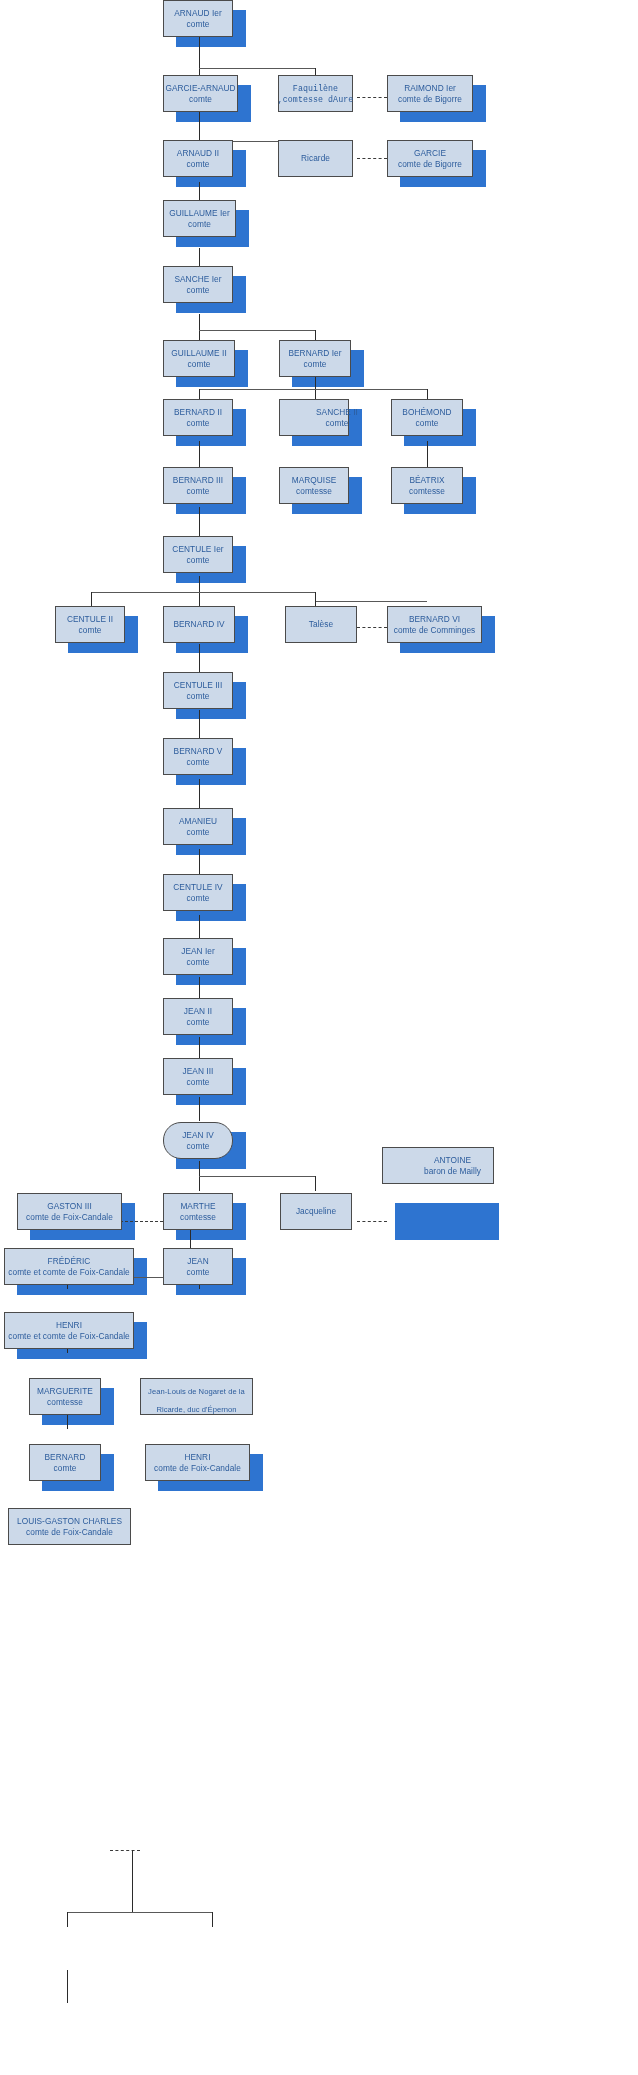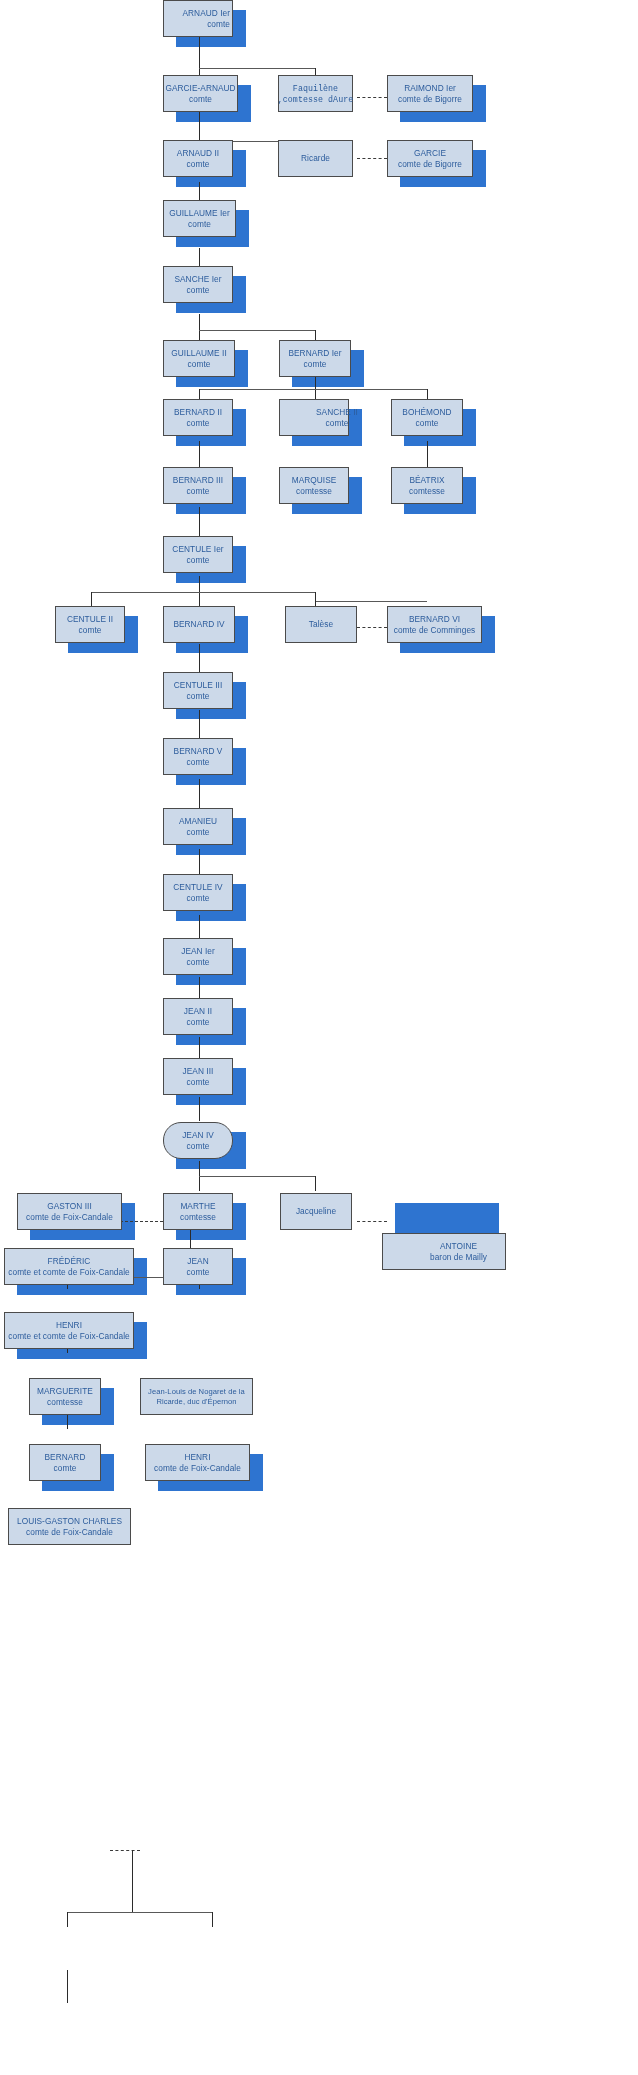--- a/index.html
+++ b/index.html
@@ -27,21 +27,21 @@
     justify-content: center;
     text-align: center;
     font-size: 8.3px;
     line-height: 11px;
     letter-spacing: 0.05px;
     z-index: 5;
     padding: 0 2px;
   }
   .node .l1 { display: block; white-space: nowrap; }
   .node .l2 { display: block; white-space: nowrap; }
-  .node.wrap .l1, .node.wrap .l2 { white-space: normal; }
+  .node.wrap .l1, .node.wrap .l2 { white-space: normal; margin-top: 8px; }
   
   .shadow {
     position: absolute;
     background: #2e74d0;
     z-index: 1;
   }
   
   .ln {
     position: absolute;
     background: #2b2b2b;
@@ -169,21 +169,21 @@
 
   <div class="dash" style="left:110px; top:1850px; width:30px;"></div>
 
   <div class="ln v" style="left:132px; top:1850px; height:62px;"></div>
   <div class="ln h grey" style="left:67px; top:1912px; width:145px;"></div>
   <div class="ln v" style="left:67px; top:1912px; height:15px;"></div>
   <div class="ln v" style="left:212px; top:1912px; height:15px;"></div>
 
   <div class="ln v" style="left:67px; top:1970px; height:33px;"></div>
 
-  <div class="node" style="left:163px; top:0px; width:70px; height:37px;align-items:flex-end;">
+  <div class="node" style="left:163px; top:0px; width:70px; height:37px;">
     <span class="l1">ARNAUD Ier</span>
     <span class="l2">comte</span>
   </div>
 
   <div class="node" style="left:163px; top:75px; width:75px; height:37px;">
     <span class="l1">GARCIE-ARNAUD</span>
     <span class="l2">comte</span>
   </div>
 
   <div class="node" style="left:278px; top:75px; width:75px; height:37px;font-family:Liberation Mono, monospace;">
@@ -334,21 +334,21 @@
   <div class="node" style="left:163px; top:1193px; width:70px; height:37px;">
     <span class="l1">MARTHE</span>
     <span class="l2">comtesse</span>
   </div>
 
   <div class="node" style="left:280px; top:1193px; width:72px; height:37px;">
     <span class="l1">Jacqueline</span>
 
   </div>
 
-  <div class="node" style="left:382px; top:1233px; width:124px; height:37px;padding-left:31px;">
+  <div class="node" style="left:382px; top:1147px; width:112px; height:37px;padding-left:31px;">
     <span class="l1">ANTOINE</span>
     <span class="l2">baron de Mailly</span>
   </div>
 
   <div class="node" style="left:4px; top:1248px; width:130px; height:37px;">
     <span class="l1">FRÉDÉRIC</span>
     <span class="l2">comte et comte de Foix-Candale</span>
   </div>
 
   <div class="node" style="left:163px; top:1248px; width:70px; height:37px;">

